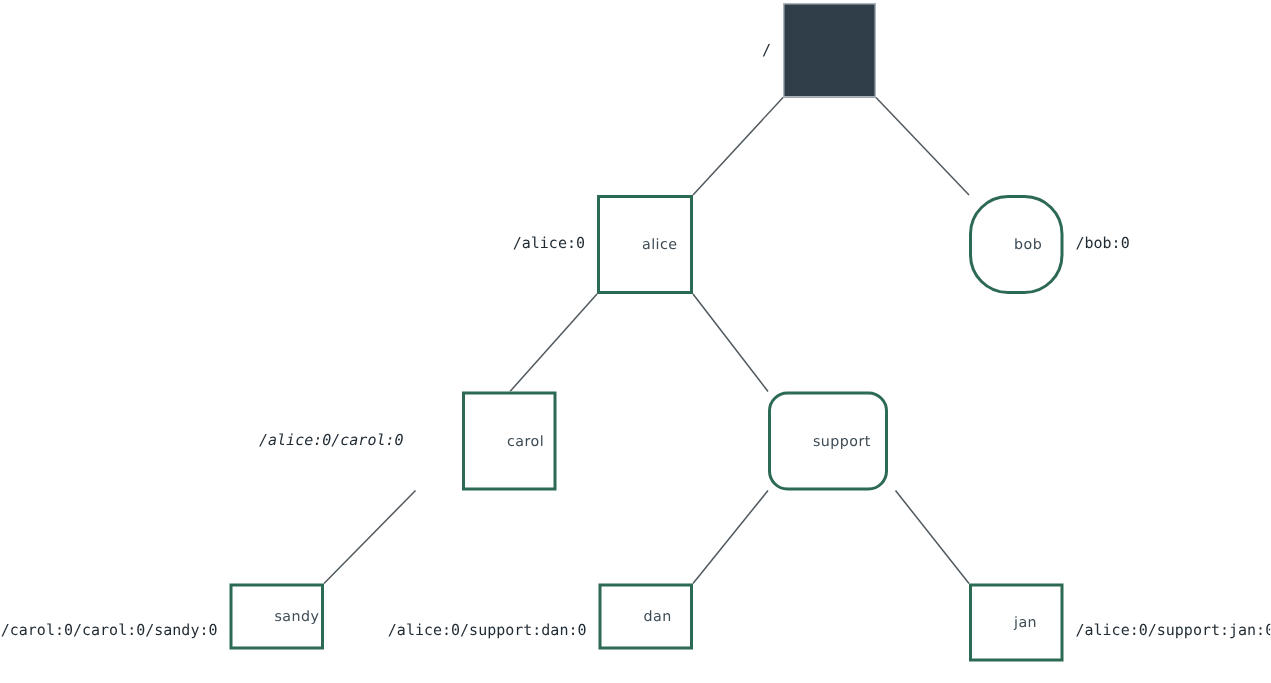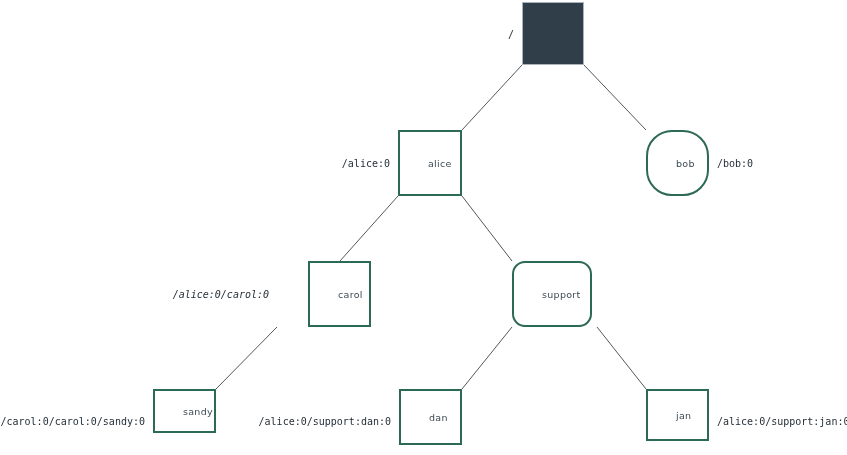--- a/index.html
+++ b/index.html
@@ -82,21 +82,21 @@
         <span class="node-label">carol</span>
       </div>
       <div class="path-label" style="top: 294px; right: 578px; font-style: italic;">/alice:0/carol:0</div>
       <div class="node rounded" style="left: 512px; top: 261px; width: 80px; height: 66px;">
         <span class="node-label">support</span>
       </div>
       <div class="node square" style="left: 153px; top: 389px; width: 63px; height: 44px;">
         <span class="node-label">sandy</span>
       </div>
       <div class="path-label" style="top: 421px; right: 702px;">/carol:0/carol:0/sandy:0</div>
-      <div class="node square" style="left: 399px; top: 389px; width: 63px; height: 56px;">
+      <div class="node square" style="left: 399px; top: 389px; width: 63px; height: 44px;">
         <span class="node-label">dan</span>
       </div>
       <div class="path-label" style="top: 421px; right: 456px;">/alice:0/support:dan:0</div>
       <div class="node square" style="left: 646px; top: 389px; width: 63px; height: 52px;">
         <span class="node-label">jan</span>
       </div>
       <div class="path-label" style="top: 421px; left: 717px;">/alice:0/support:jan:0</div>
     </div>
 </div>
 

